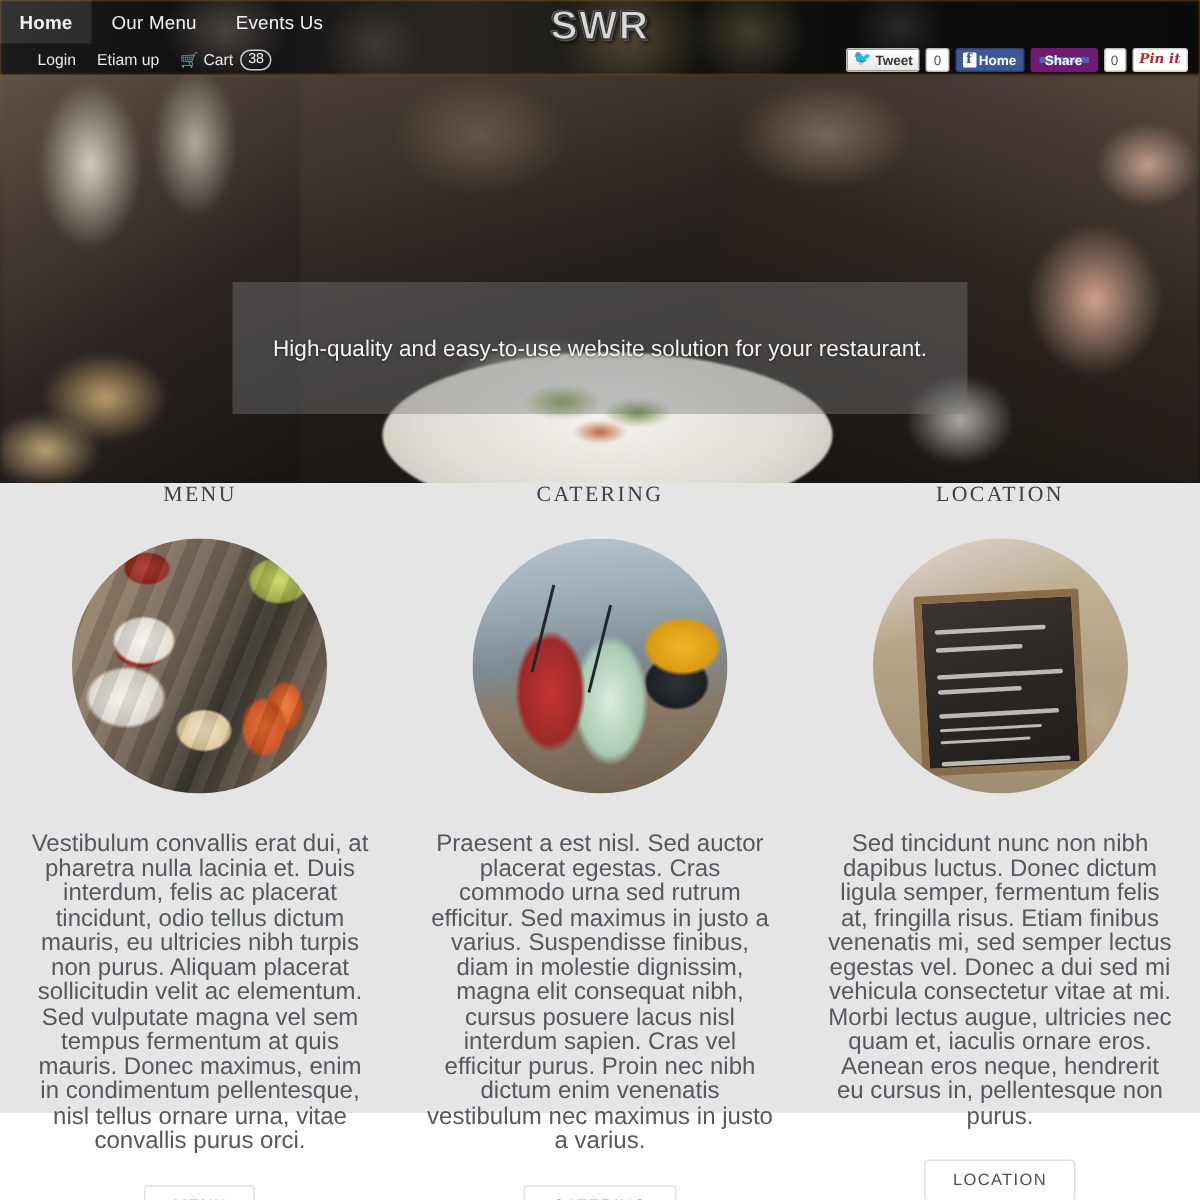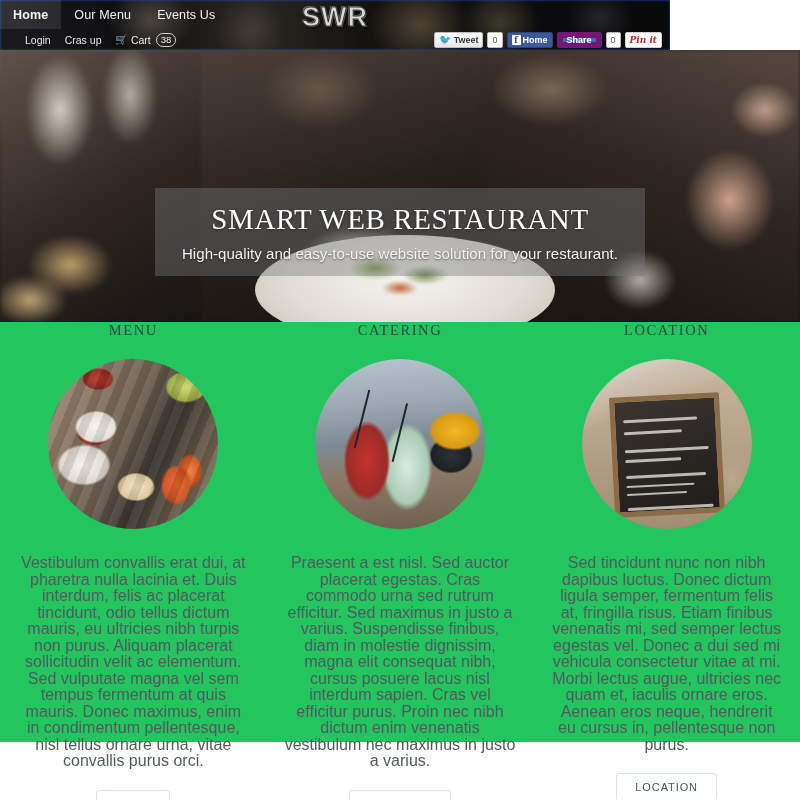--- a/index.html
+++ b/index.html
@@ -6,22 +6,22 @@
   html, body {
     width:800px; height:800px;
     background:#ffffff;
     font-family:"Liberation Sans", sans-serif;
     overflow:hidden;
   }
 
   
   .header {
     position:relative;
-    width:670px; height:50px;
-    background:#1d4ed8;
+    width:800px; height:50px;
+    background:#a16207;
     overflow:hidden;
     z-index:10;
   }
   .header-bg {
     position:absolute; inset:0;
     background:
       radial-gradient(ellipse 60px 50px at 150px 20px, rgba(120,110,100,.55), transparent 70%),
       radial-gradient(ellipse 50px 45px at 250px 30px, rgba(90,80,70,.5), transparent 70%),
       radial-gradient(ellipse 70px 60px at 420px 25px, rgba(150,130,95,.45), transparent 72%),
       radial-gradient(ellipse 55px 50px at 500px 22px, rgba(110,105,70,.5), transparent 70%),
@@ -182,21 +182,21 @@
   .hero-sub {
     font-size:15px; color:#f3f3f3;
     letter-spacing:.05px;
     text-shadow:0 1px 2px rgba(0,0,0,.5);
     white-space:nowrap;
   }
 
   
   .features {
     width:800px; height:420px;
-    background:#22c55e;
+    background:#e5e5e5;
   }
   .cols { display:flex; width:800px; }
   .col { width:266.66px; padding:0 18px; text-align:center; }
   .col-title {
     font-family:"Liberation Serif", serif;
     font-size:14.5px; font-weight:normal;
     letter-spacing:1.6px;
     color:#3d4246;
     margin-bottom:20px;
   }
@@ -287,21 +287,21 @@
       <a class="nav-link" href="#">Events Us</a>
     </div>
   </div>
 
   <div class="logo">
     <span class="logo-text">SWR</span>
   </div>
 
   <div class="subnav-row">
     <a class="subnav-link" href="#">Login</a>
-    <a class="subnav-link" href="#">Cras up</a>
+    <a class="subnav-link" href="#">Etiam up</a>
     <a class="subnav-link" href="#">
       <span class="cart-icon">🛒</span>
       <span>Cart</span>
       <span class="cart-badge">38</span>
     </a>
   </div>
 
   <div class="social">
     <span class="sbtn sbtn-tweet">
       <span class="tw-bird">🐦</span>
@@ -325,21 +325,20 @@
 <div class="hero">
   <div class="hero-photo">
     <div class="hp-base"></div>
     <div class="hp-blur1"></div>
     <div class="hp-blur2"></div>
     <div class="hp-blur3"></div>
     <div class="hp-plate"></div>
     <div class="hp-food"></div>
   </div>
   <div class="hero-overlay">
-    <div class="hero-title">SMART WEB RESTAURANT</div>
     <div class="hero-sub">High-quality and easy-to-use website solution for your restaurant.</div>
   </div>
 </div>
 
 <div class="features">
   <div class="cols">
 
     <div class="col col-1">
       <div class="col-title">MENU</div>
       <div class="circle c1"></div>

